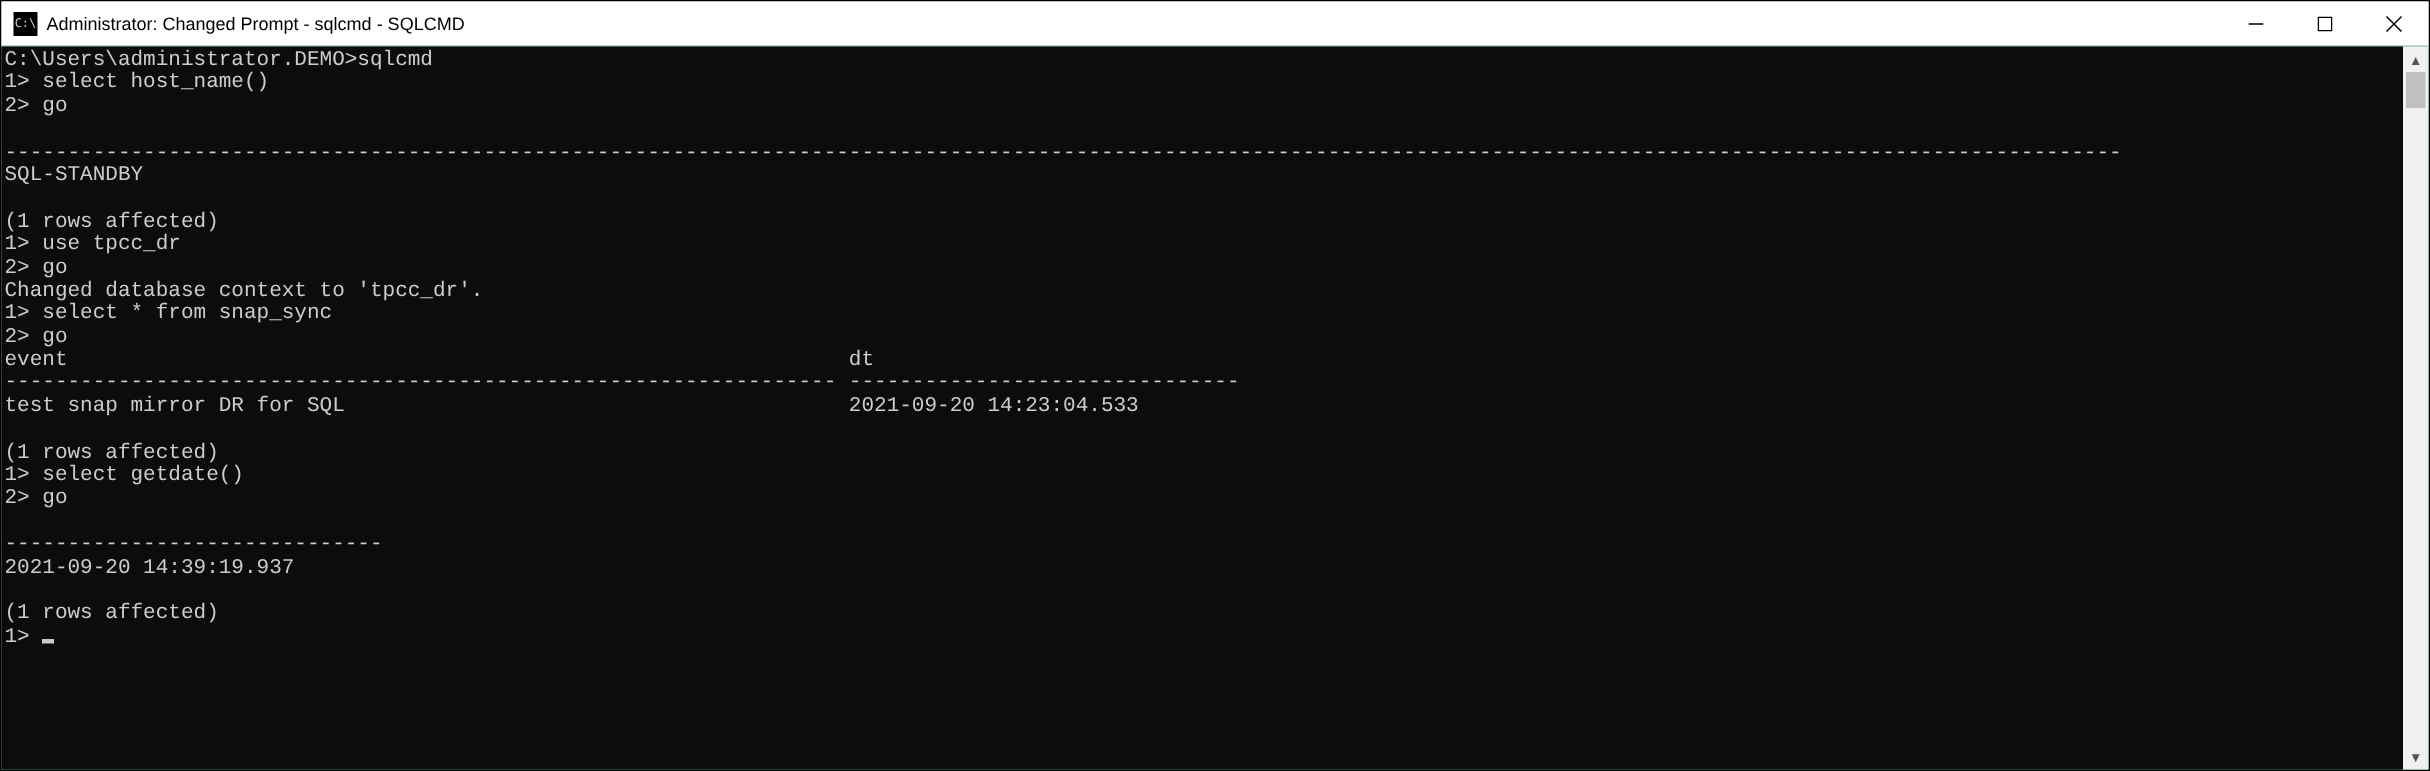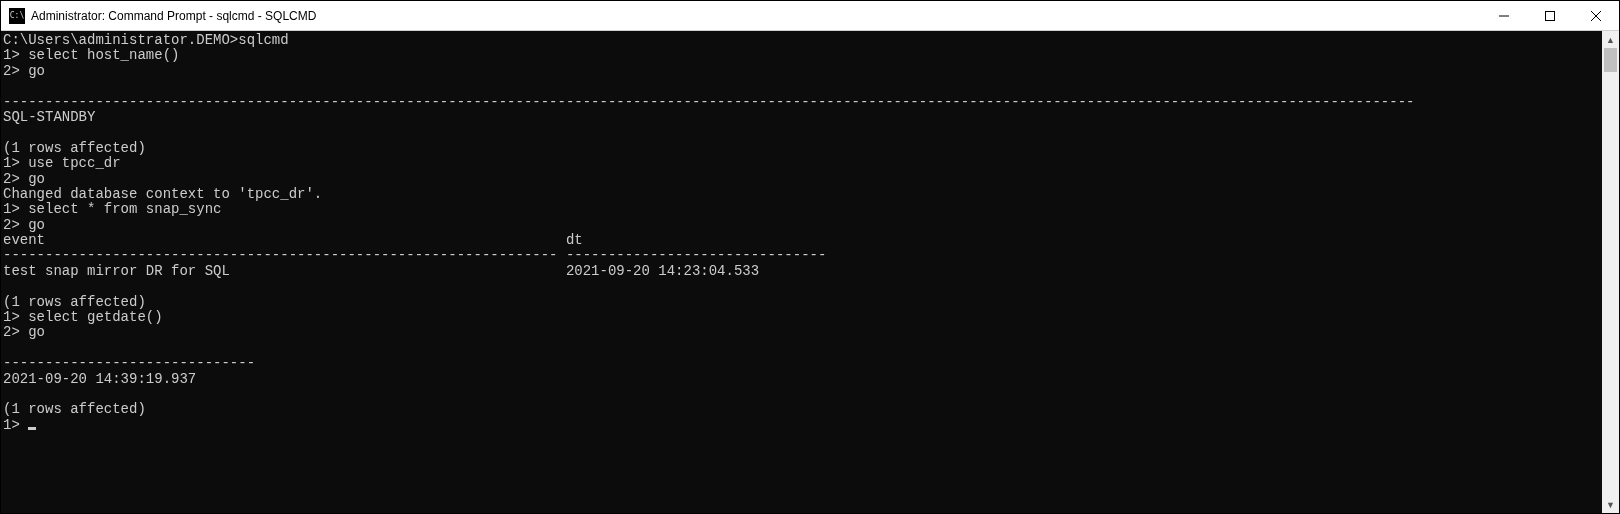--- a/index.html
+++ b/index.html
@@ -29,21 +29,21 @@
   </style>
 </head>
 <body>
 
 <div class="window">
 
   <div class="titlebar">
     <div class="titlebar-icon">
       <span class="titlebar-icon-text">C:\</span>
     </div>
-    <div class="titlebar-title">Administrator: Command Prompt - sqlcmd - SQLCMD</div>
+    <div class="titlebar-title">Administrator: Changed Prompt - sqlcmd - SQLCMD</div>
     <div class="titlebar-spacer"></div>
     <div class="winbtn">
       <svg viewBox="0 0 10 10">
           <line x1="0" y1="5" x2="10" y2="5"></line>
         </svg>
     </div>
     <div class="winbtn">
       <svg viewBox="0 0 10 10">
           <rect x="0.5" y="0.5" width="9" height="9"></rect>
         </svg>

